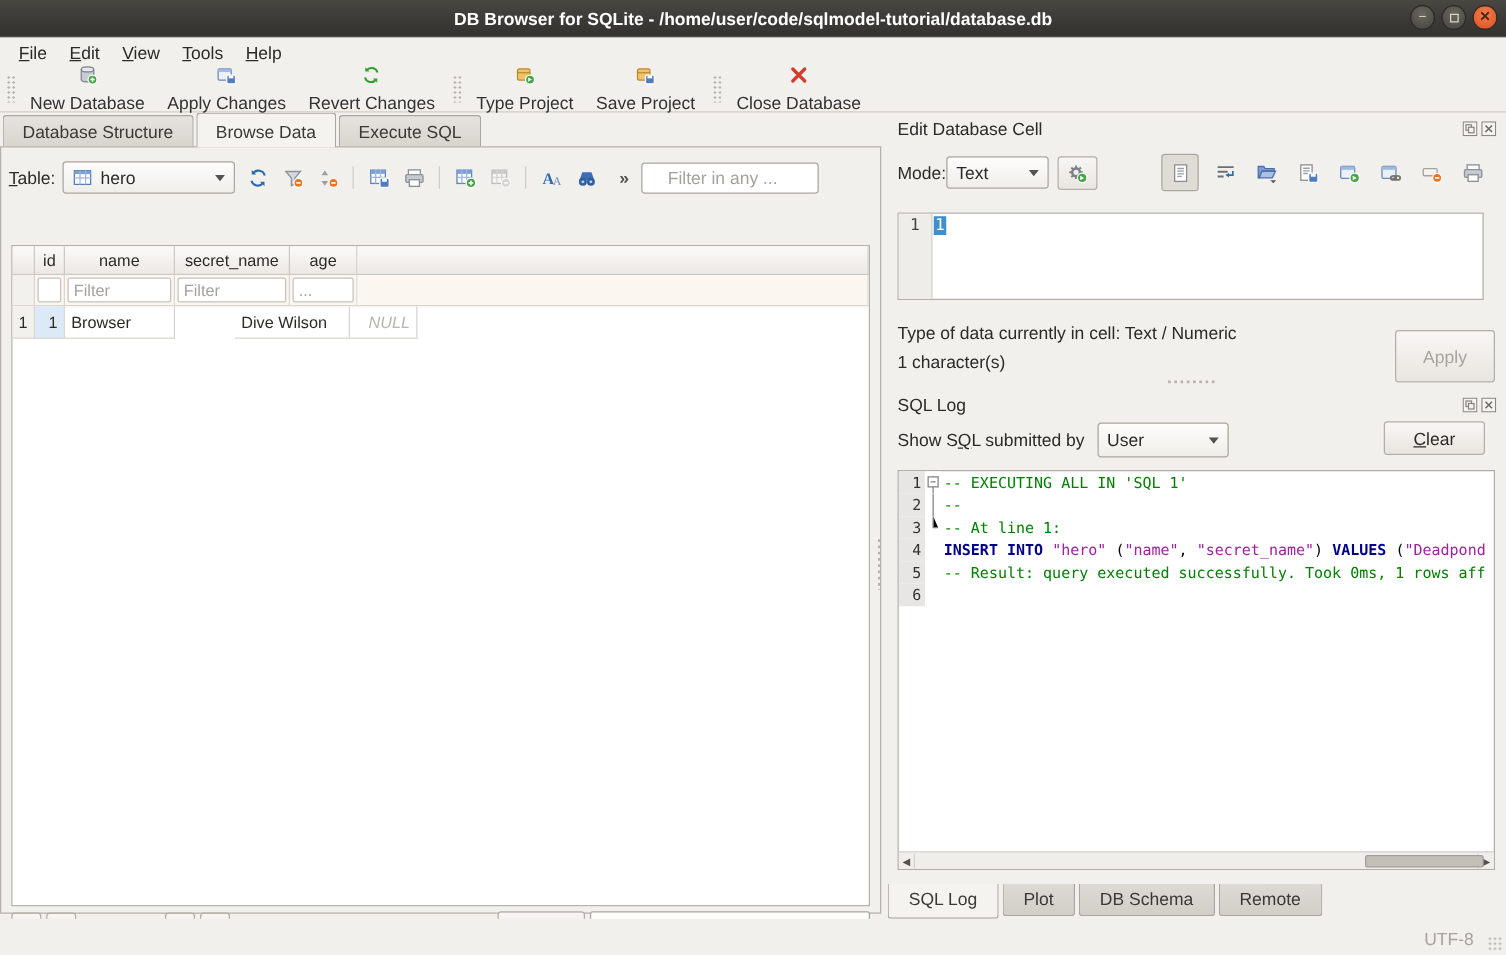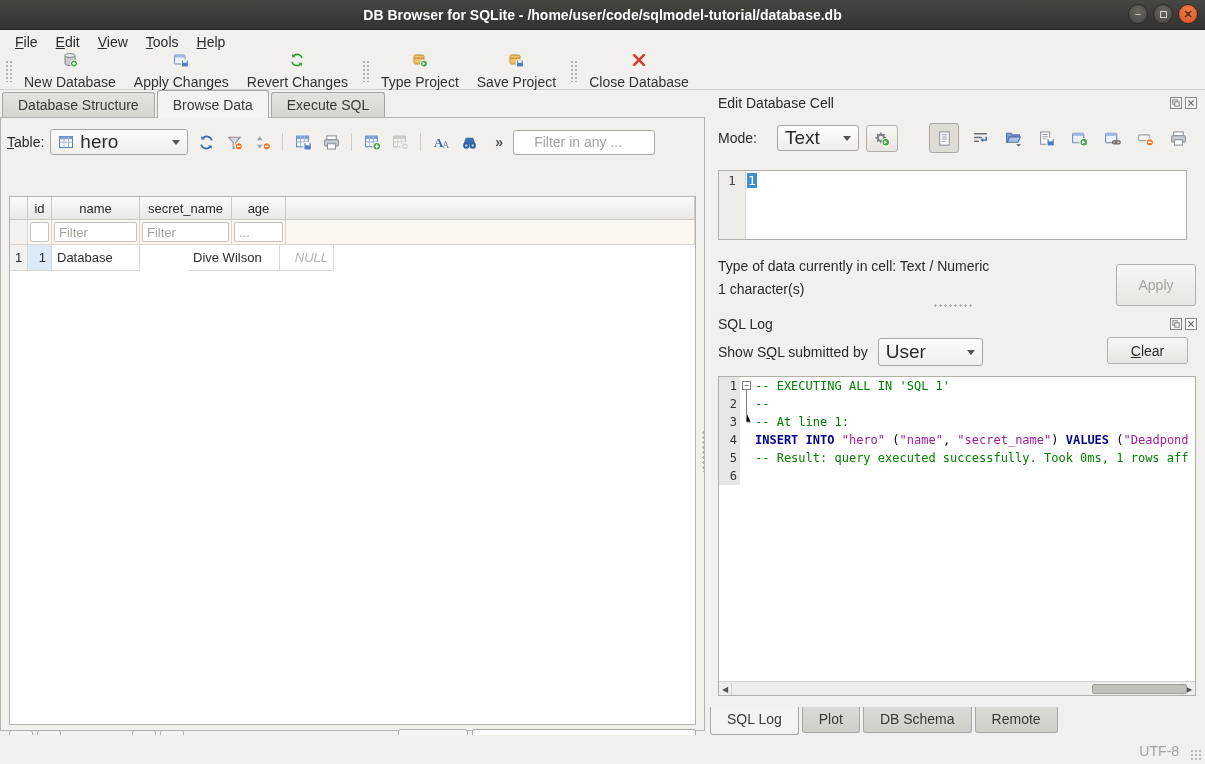--- a/index.html
+++ b/index.html
@@ -39,21 +39,21 @@
   
   .leftpanel { position:absolute; left:0; top:90px; width:705px; height:645px; }
   .tabbar { position:absolute; left:2px; top:1px; height:27px; display:flex; align-items:flex-end; font-size:14px; }
   .tab { padding:4px 15px 5px; border:1px solid #A9A5A0; border-bottom:none; background:linear-gradient(#E6E3DE,#D7D3CD);
     margin-right:2px; border-radius:3px 3px 0 0; color:#3A3935; }
   .tab.active { background:#F5F3F0; padding-top:6px; position:relative; z-index:3; }
   .frame { position:absolute; left:0; top:27px; width:705px; height:614px; border:1px solid #B5B1AB; background:#F2F0ED; }
 
   .controls { position:absolute; left:6px; right:6px; top:9px; height:30px; display:flex; align-items:center; gap:6px; font-size:14px; }
   .combo { display:inline-flex; align-items:center; gap:6px; height:26px; padding:0 7px;
-    background:linear-gradient(#FDFDFC,#F0EEEA); border:1px solid #ABA69F; border-radius:3px; font-size:19px;text-align:right; }
+    background:linear-gradient(#FDFDFC,#F0EEEA); border:1px solid #ABA69F; border-radius:3px; font-size:14px;text-align:right; }
   .combo .arrow { width:0; height:0; border-left:4px solid transparent; border-right:4px solid transparent; border-top:5px solid #55524D; margin-left:auto; }
   .table-combo { width:138px; }
   .itools { display:flex; align-items:center; gap:4px; }
   .ibtn { width:24px; height:24px; display:flex; align-items:center; justify-content:center; border:1px solid transparent; border-radius:3px; }
   .ibtn svg { width:17px; height:17px; display:block; }
   .ibtn.disabled svg { filter:grayscale(1); opacity:.45; }
   .isep { width:1px; height:18px; background:#CFCBC5; margin:0 4px; }
   .chev { font-weight:bold; color:#55524D; font-size:14px; margin:0 4px 0 8px; }
   .filterany { width:142px; height:25px; border:1px solid #ABA69F; border-radius:3px; background:#FFFFFF; padding:0 20px; font-size:14px;
     font-family:"Liberation Sans",sans-serif; color:#2B2A27; }
@@ -87,21 +87,21 @@
     font-family:"Liberation Sans",sans-serif; }
 
   
   .rightpanel { position:absolute; left:705px; top:90px; width:500px; height:645px; }
   .dockhdr { position:absolute; left:13px; right:8px; height:20px; display:flex; align-items:center; font-size:14px; color:#2B2A27; }
   .dockbtns { margin-left:auto; display:flex; gap:3px; }
   .dockbtn svg { width:12px; height:12px; display:block; }
   .d1 { top:3px; } .d2 { top:224px; }
 
   .modeRow { position:absolute; left:13px; right:8px; top:33px; height:30px; display:flex; align-items:center; font-size:14px; }
-  .modeRow .mlabel { margin-right:20px; }
+  .modeRow .mlabel { margin-right:0; }
   .mode-combo { width:82px; height:26px; }
   .gearbtn { width:32px; height:27px; margin-left:7px; border:1px solid #B3AEA8; border-radius:3px;
     background:linear-gradient(#F8F6F4,#E9E5E0); display:flex; align-items:center; justify-content:center; }
   .gearbtn svg { width:17px; height:17px; }
   .celltools { position:absolute; left:224px; right:6px; top:33px; height:30px; display:flex; align-items:center; gap:9px; }
   .celltools .ibtn { width:24px; height:26px; }
   .celltools .ibtn.pressed { width:30px; height:30px; border:1px solid #ABA69F; background:#DFDBD5; border-radius:3px; }
 
   .cellEditor { position:absolute; left:13px; top:80px; width:469px; height:70px; background:#FFF; border:1px solid #B1ADA7; display:flex; font-family:"DejaVu Sans Mono",monospace; font-size:13px; }
   .cegutter { width:27px; background:#EFEDEA; border-right:1px solid #D8D4CF; color:#44423E; text-align:center; padding-top:2px; }
@@ -390,21 +390,21 @@
               </div>
             </div>
             <div class="gcell gfilter" style="flex: 1 1 0%;"></div>
           </div>
           <div class="grow">
             <div class="gcell grhdr" style="width: 18px; height: 26px;">1</div>
             <div class="gcell gdata cur" style="width: 24px;">
               <span class="num" style="width: 100%;">1</span>
             </div>
             <div class="gcell gdata" style="width: 88px;">
-              <span>Database</span>
+              <span>Browser</span>
             </div>
             <div class="gcell gdata" style="width: 92px; margin-left: 48px;">
               <span>Dive Wilson</span>
             </div>
             <div class="gcell gdata" style="width: 54px;">
               <span class="null">NULL</span>
             </div>
           </div>
         </div>
       <div class="navbar" id="navbar">

